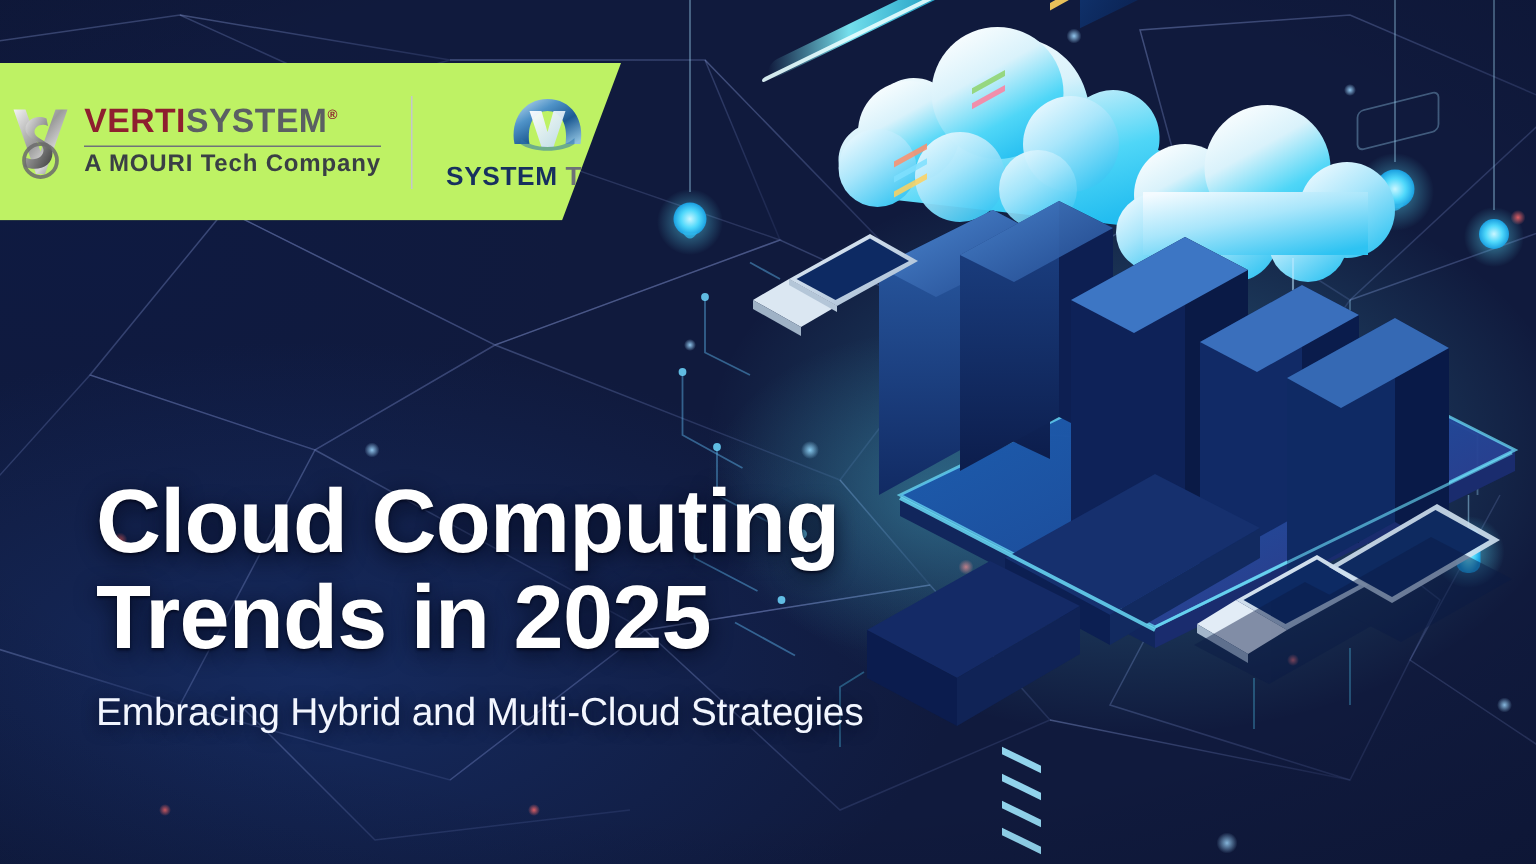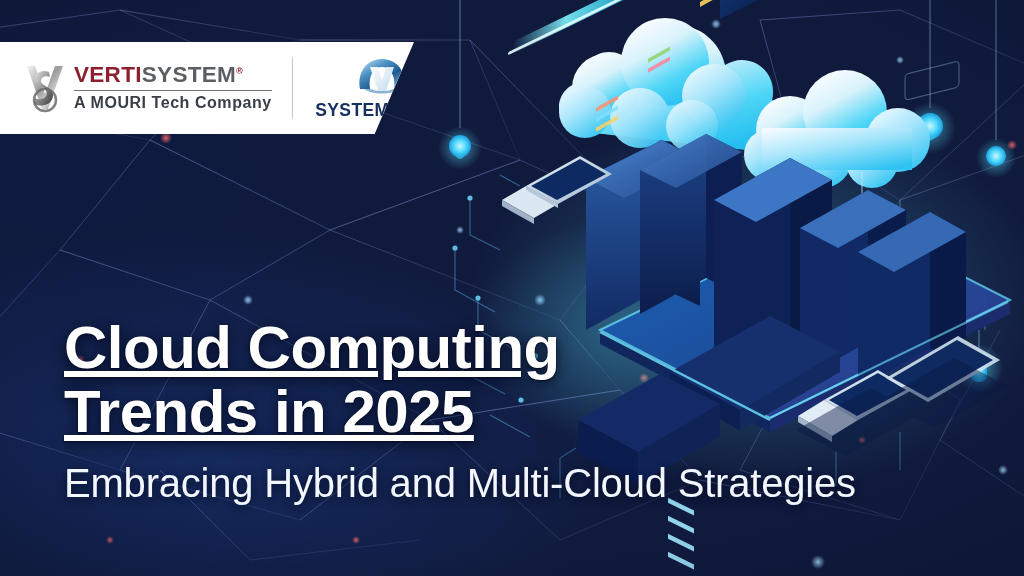--- a/index.html
+++ b/index.html
@@ -28,36 +28,36 @@
     background:radial-gradient(120% 110% at 50% 45%, rgba(0,0,0,0) 45%, rgba(4,8,26,.55) 100%);
   }
 
   
   #headline{
     position:absolute;left:64px;top:316px;width:640px;
     color:#ffffff;font-weight:bold;font-size:60px;line-height:1.07;
     letter-spacing:-0.5px;
     text-shadow:0 3px 14px rgba(3,8,28,.85), 0 1px 2px rgba(3,8,28,.9);
     white-space:pre-line;
-    text-decoration:underline;
   }
   #subhead{
     position:absolute;left:64px;top:460px;width:840px;
-    color:#f2f6ff;font-size:40px;font-weight:normal;line-height:1.15;
+    color:#f2f6ff;font-size:26px;font-weight:normal;line-height:1.15;
     letter-spacing:-0.2px;
     text-shadow:0 2px 10px rgba(3,8,28,.8);
   }
 
   
   #logo-banner{
-    position:absolute;left:0;top:42px;width:414px;height:92px;
-    background:#ffffff;
+    position:absolute;left:0;top:42px;width:414px;height:105px;
+    background:#bef264;
     clip-path:polygon(0 0, 100% 0, 90.5% 100%, 0 100%);
     display:flex;align-items:center;
     box-shadow:0 4px 22px rgba(0,0,0,.35);
+    justify-content:center;
   }
   #vs-lockup{display:flex;align-items:center;margin-left:24px;}
   #vs-emblem{width:42px;height:52px;flex:none;}
   #vs-text{margin-left:8px;display:flex;flex-direction:column;justify-content:center;}
   #vs-wordmark{font-size:22.5px;font-weight:bold;letter-spacing:.3px;line-height:1;white-space:nowrap;}
   #vs-wordmark .a{color:#8e1f2f;}
   #vs-wordmark .b{color:#5b5f63;}
   #vs-wordmark .r{font-size:9px;vertical-align:super;color:#8e1f2f;}
   #vs-tagline{
     font-size:16px;color:#3a3f45;letter-spacing:.55px;margin-top:4px;

